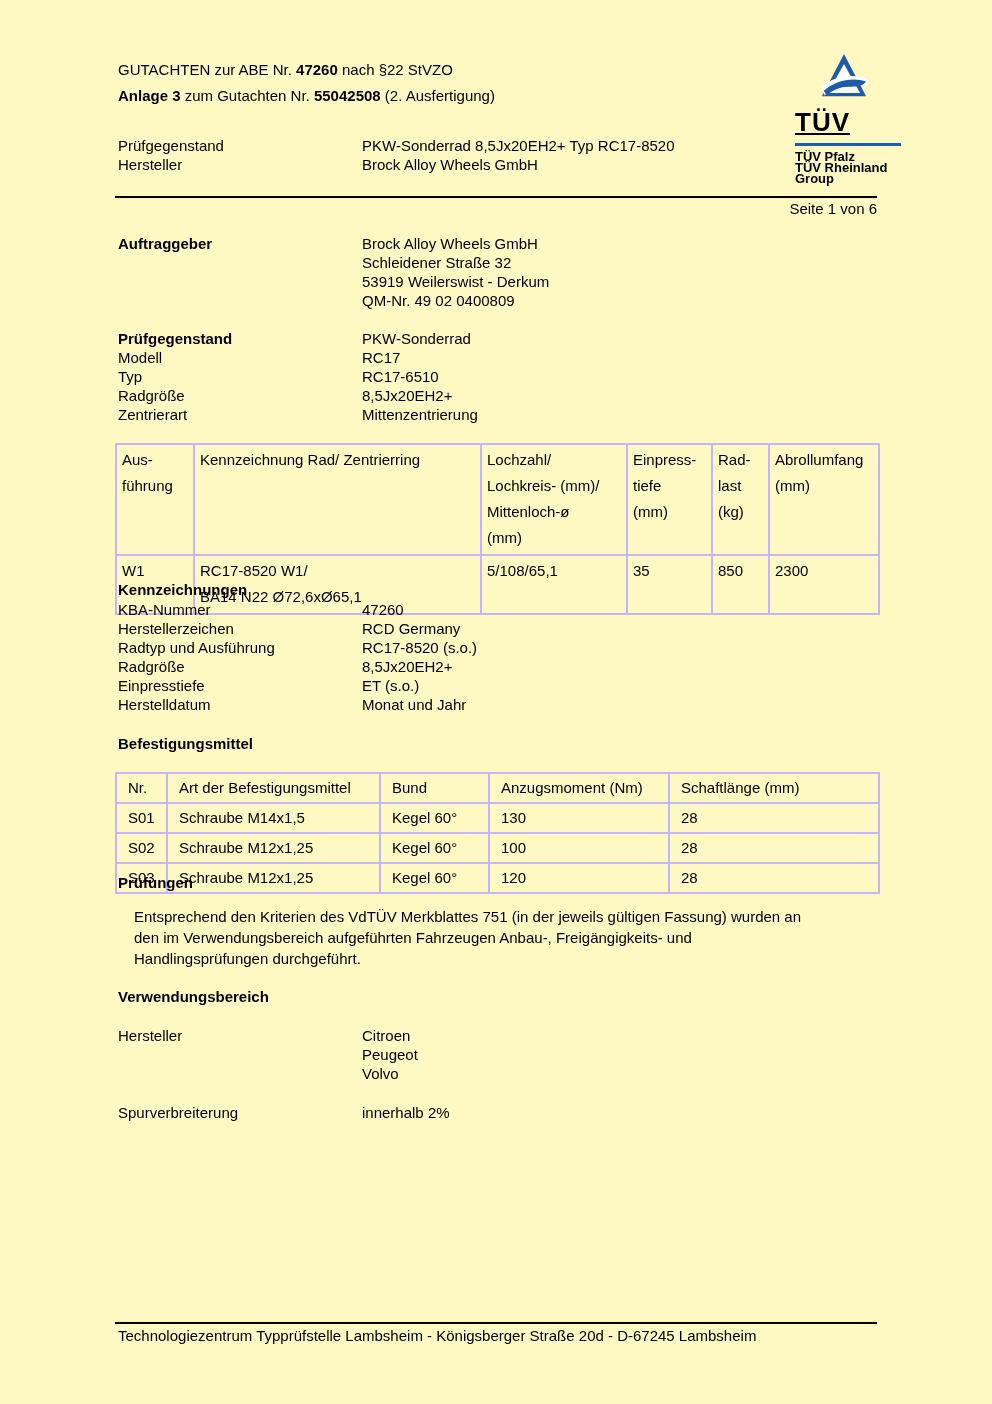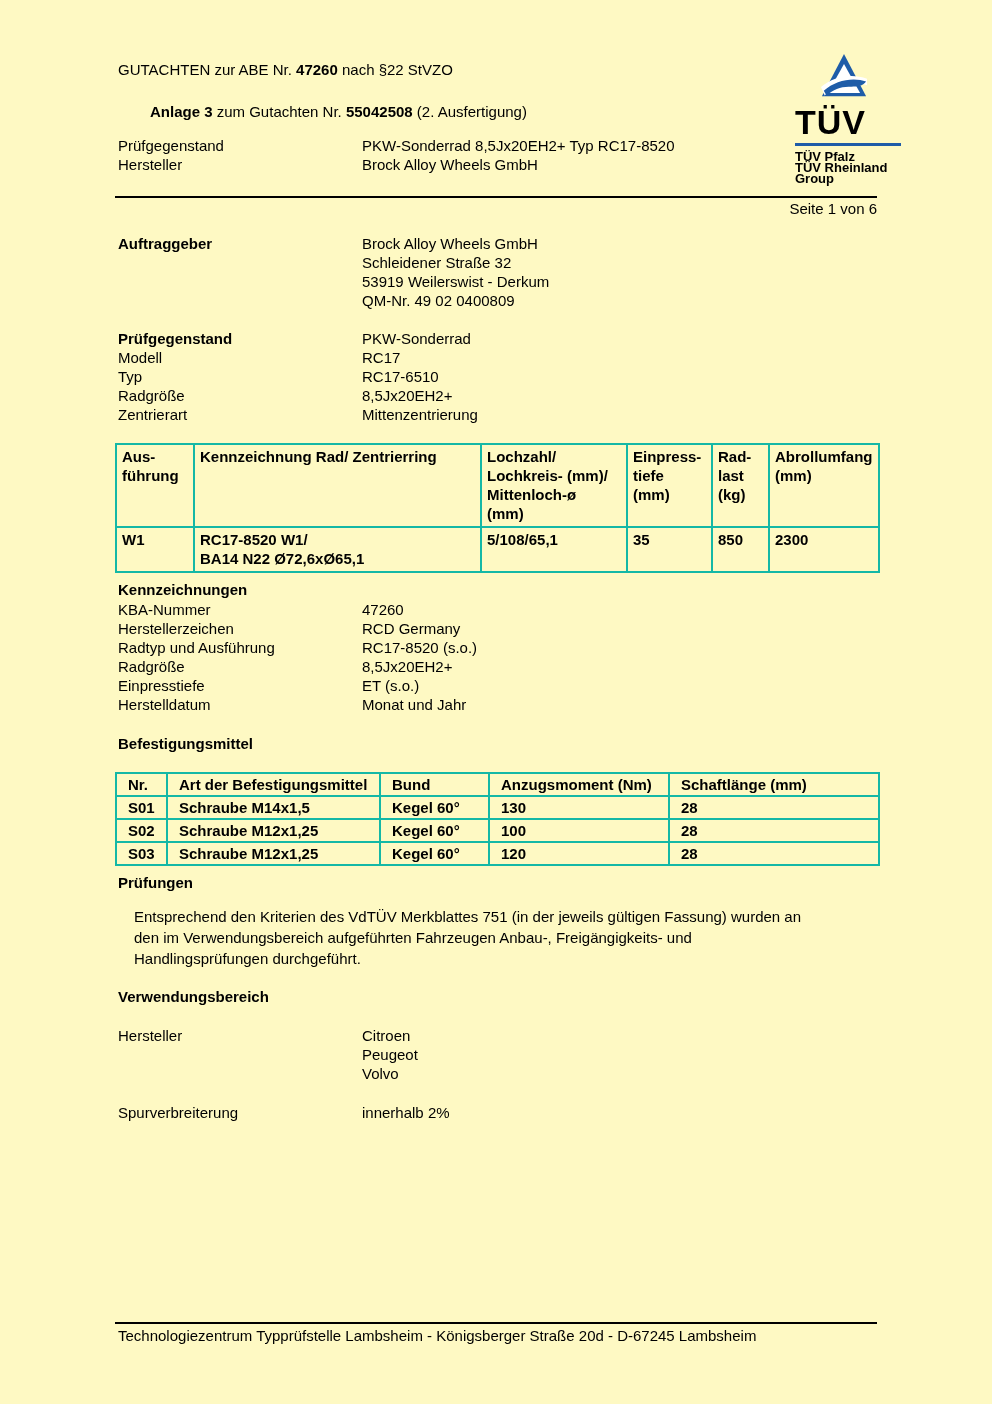--- a/index.html
+++ b/index.html
@@ -23,57 +23,57 @@
   .hline { left: 118px; width: 700px; }
 
   
   .kv { display: grid; grid-template-columns: 237px 1fr; column-gap: 7px; }
   .kv .lab { grid-column: 1; }
   .kv .val { grid-column: 2; }
 
   
   .logo { left: 795px; top: 52px; width: 106px; }
   .logo svg { display: block; margin-left: 26px; }
-  .logo .tuv-word { font-size: 34px; font-weight: bold; letter-spacing: 1px; line-height: 36px; margin-top: 2px; }
+  .logo .tuv-word { font-size: 26px; font-weight: bold; letter-spacing: 1px; line-height: 36px; margin-top: 2px; text-decoration: underline; }
   .logo .rule { height: 3px; background: #1e5ca8; margin-top: 3px; }
   .logo .sub { margin-top: 5px; font-size: 13px; line-height: 11px; }
   .logo .sub1 { font-weight: bold; }
   .logo .sub2 { font-weight: bold; }
 
   .hr { border-top: 2px solid #000; height: 0; }
 
   .seite { left: 118px; top: 199px; width: 759px; text-align: right; }
 
   
   table.doc { border-collapse: collapse; table-layout: fixed; width: 763px; }
   table.doc td, table.doc th {
-    border: 2px solid #14b8a6;
+    border: 2px solid #c4b5fd;
     padding: 2px 5px 3px 5px;
     vertical-align: top;
     text-align: left;
-    font-weight: bold;
+    font-weight: normal;
     font-size: 15px;
-    line-height: 19px;
+    line-height: 26px;
   }
   table.befest td, table.befest th { padding: 1px 11px; }
 
   .para { width: 782px; line-height: 21px; }
 
   .footer-text { left: 118px; top: 1326px; width: 760px; }
 </style>
 </head>
 <body>
 
 <div class="page">
 
   <div class="abs hline" style="top:60px;">
     <span>GUTACHTEN zur ABE Nr. </span><span class="b">47260</span><span> nach §22 StVZO</span>
   </div>
 
-  <div class="abs hline" style="top:102px;margin-left:32px;">
+  <div class="abs hline" style="top:86px;">
     <span class="b">Anlage 3</span><span> zum Gutachten Nr. </span><span class="b">55042508</span><span> (2. Ausfertigung)</span>
   </div>
 
   <div class="abs kv" style="left:118px; top:136px; width:700px;">
     <div class="lab">Prüfgegenstand</div>
     <div class="val">PKW-Sonderrad 8,5Jx20EH2+ Typ RC17-8520</div>
     <div class="lab">Hersteller</div>
     <div class="val">Brock Alloy Wheels GmbH</div>
   </div>
 

